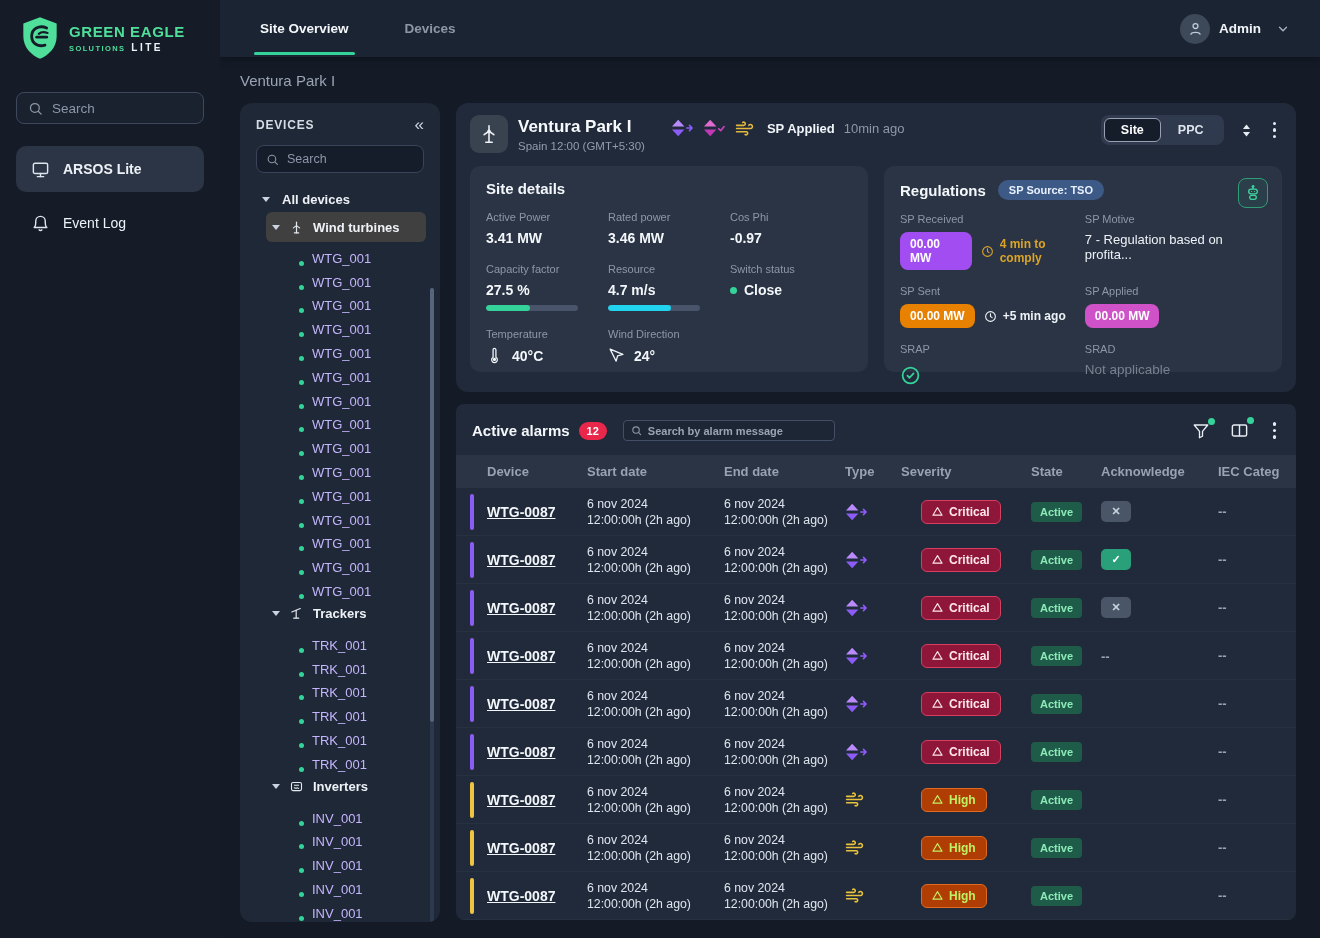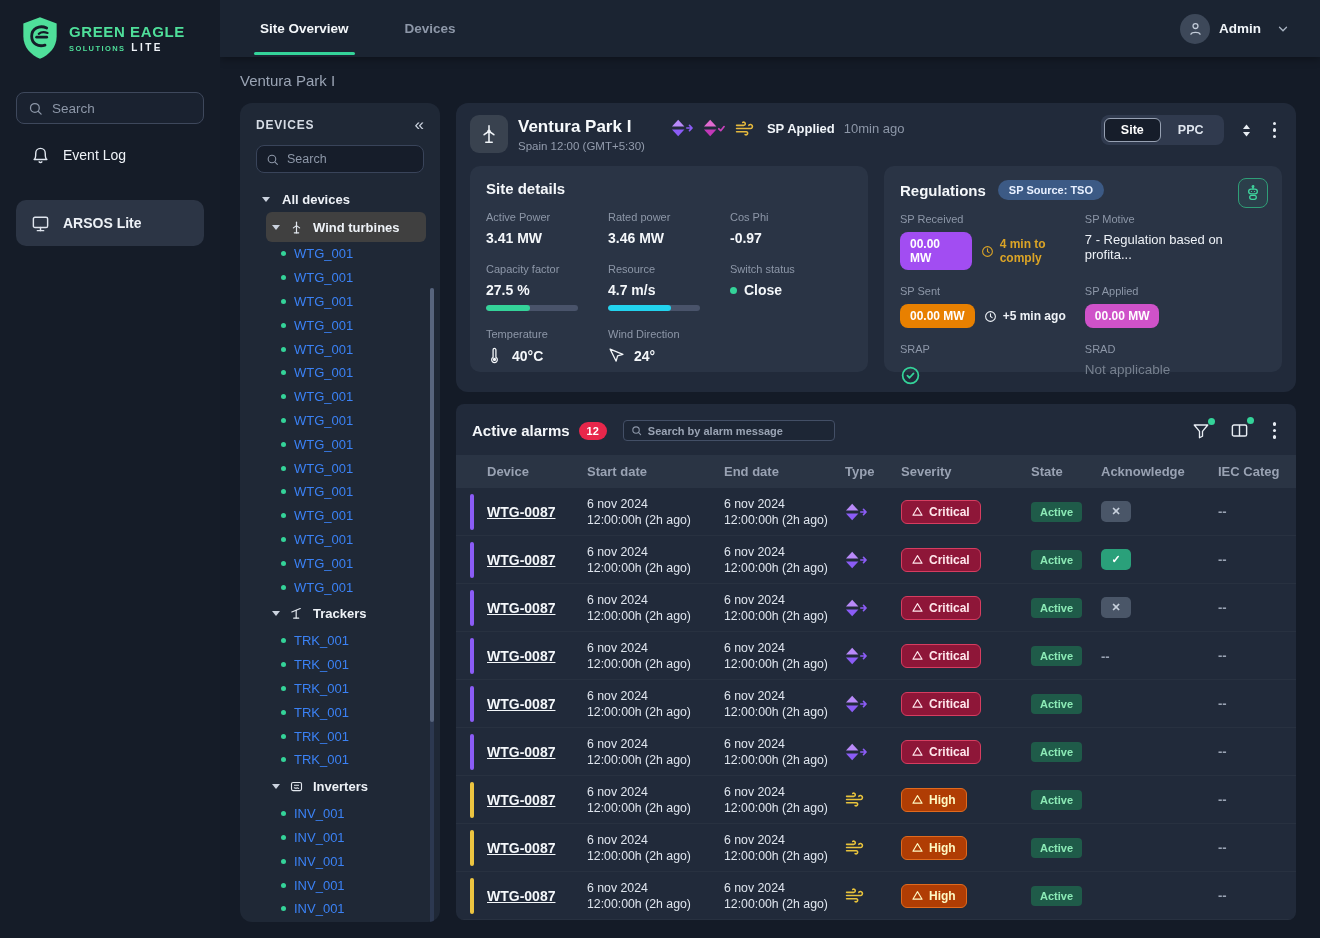--- a/index.html
+++ b/index.html
@@ -60,22 +60,22 @@
   .dev-search input::placeholder { color:#8d97a8; }
   .tree { margin-top:13px; height:736px; overflow:hidden; position:relative; }
   .tree-root { height:26px; display:flex; align-items:center; gap:12px; padding-left:22px; font-size:13px;
     font-weight:bold; color:#eef2f7; cursor:pointer; }
   .caret { width:0; height:0; border-left:4.5px solid transparent; border-right:4.5px solid transparent;
     border-top:5.5px solid #cbd3df; }
   .tree-group { height:30px; display:flex; align-items:center; gap:9px; margin:0 14px 0 26px; padding-left:6px;
     font-size:13px; font-weight:bold; color:#eef2f7; border-radius:6px; cursor:pointer; }
   .tree-group.selected { background:#404040; }
   .tree-group .gicon { color:#e4e9f0; }
-  .tree-leaf { height:23.8px; display:flex; align-items:center; gap:8px; padding-left:41px; font-size:13px;
-    color:#3b82f6; cursor:pointer; }
+  .tree-leaf { height:23.8px; display:flex; align-items:flex-end; gap:8px; padding-left:59px; font-size:13px;
+    color:#c4b5fd; cursor:pointer; }
   .leaf-dot { width:5px; height:5px; border-radius:50%; background:#34d399; flex:0 0 auto; }
   .tree-scrollbar { position:absolute; right:6px; top:102px; width:4px; height:700px; border-radius:2px;
     background:#2c3850; }
   .tree-scrollbar .thumb { position:absolute; left:0; top:0; width:4px; height:62%; border-radius:2px; background:#57647d; }
 
   
   .hero { position:absolute; left:236px; top:46px; width:840px; height:289px; background:#212a3a; border-radius:12px; }
   .hero-head { display:flex; align-items:center; padding:12px 16px 0 14px; }
   .hero-ico { width:38px; height:38px; border-radius:9px; background:#39424f; display:flex; align-items:center;
     justify-content:center; color:#f0f4f8; }
@@ -142,23 +142,23 @@
   .tgrid { display:grid; grid-template-columns:100px 137px 121px 56px 130px 70px 117px 1fr; align-items:center; }
   .thead { margin-top:11px; height:33px; background:#2a3444; padding-left:31px; }
   .th { font-size:13px; font-weight:bold; color:#99a2b3; white-space:nowrap; }
   .trow { height:48px; padding-left:31px; position:relative; border-bottom:1px solid rgba(255,255,255,.035); }
   .rowbar { position:absolute; left:14px; top:6px; width:4px; height:36px; border-radius:2px; }
   .sev-critical .rowbar { background:#8b5cf6; }
   .sev-high .rowbar { background:#ecc440; }
   .devlink { font-size:14px; font-weight:bold; color:#f4f7fa; text-decoration:underline; cursor:pointer; }
   .td-date { font-size:12.3px; color:#dfe5ee; line-height:16px; }
   .sevbadge { display:inline-flex; align-items:center; gap:6px; padding:4px 10px; border-radius:6px;
-    font-size:12px; font-weight:bold; }
+    font-size:12px; font-weight:bold;margin-left:20px; }
   .sev-critical .sevbadge { background:#8e1638; border:1px solid #d63d60; color:#ffe7ec; }
-  .sev-high .sevbadge { background:#b03d04; border:1px solid #e06a1e; color:#fef9c3;justify-content:space-between; }
+  .sev-high .sevbadge { background:#b03d04; border:1px solid #e06a1e; color:#bef264;justify-content:space-between; }
   .statebadge { display:inline-block; padding:4px 9px; border-radius:4px; background:#1f5b49; color:#8ceab6;
     font-size:11px; font-weight:bold; }
   .ack-btn { width:30px; height:21px; border:0; border-radius:5px; font-size:11px; font-weight:bold;
     cursor:pointer; font-family:"Liberation Sans", sans-serif; }
   .ack-x { background:#4a5668; color:#c7d0dc; }
   .ack-check { background:#2aa07a; color:#ffffff; }
   .dash { font-size:13px; font-weight:bold; color:#9aa4b4; }
 </style>
 </head>
 <body>
@@ -185,38 +185,38 @@
   <div class="side-search">
     <span>
       <svg width="15" height="15" viewBox="0 0 24 24" fill="none" stroke="currentColor" stroke-width="2" stroke-linecap="round">
           <circle cx="11" cy="11" r="7"></circle>
           <path d="M21 21l-4.3-4.3"></path>
         </svg>
     </span>
     <input placeholder="Search" style="">
   </div>
 
-  <div class="nav-item" style="margin-top:8px; font-weight:normal;">
-    <span class="nicon">
-      <svg width="19" height="19" viewBox="0 0 24 24" fill="none" stroke="currentColor" stroke-width="1.8" stroke-linecap="round" stroke-linejoin="round">
-          <path d="M18 9a6 6 0 1 0-12 0c0 7-2 8-2 8h16s-2-1-2-8"></path>
-          <path d="M10.3 20a2 2 0 0 0 3.4 0"></path>
-        </svg>
-    </span>
-    <span>Event Log</span>
-  </div>
   <div class="nav-item first active">
     <span class="nicon">
       <svg width="19" height="19" viewBox="0 0 24 24" fill="none" stroke="currentColor" stroke-width="1.8" stroke-linecap="round">
           <rect x="3" y="4" width="18" height="13" rx="2"></rect>
           <path d="M12 17v4"></path>
           <path d="M8 21h8"></path>
         </svg>
     </span>
     <span>ARSOS Lite</span>
+  </div>
+  <div class="nav-item" style="margin-top:8px; font-weight:normal;">
+    <span class="nicon">
+      <svg width="19" height="19" viewBox="0 0 24 24" fill="none" stroke="currentColor" stroke-width="1.8" stroke-linecap="round" stroke-linejoin="round">
+          <path d="M18 9a6 6 0 1 0-12 0c0 7-2 8-2 8h16s-2-1-2-8"></path>
+          <path d="M10.3 20a2 2 0 0 0 3.4 0"></path>
+        </svg>
+    </span>
+    <span>Event Log</span>
   </div>
 </aside>
 
 <header class="topbar">
   <nav class="tabs">
     <div class="tab active">Site Overview</div>
     <div class="tab">Devices</div>
   </nav>
   <div class="user">
     <span class="avatar">

